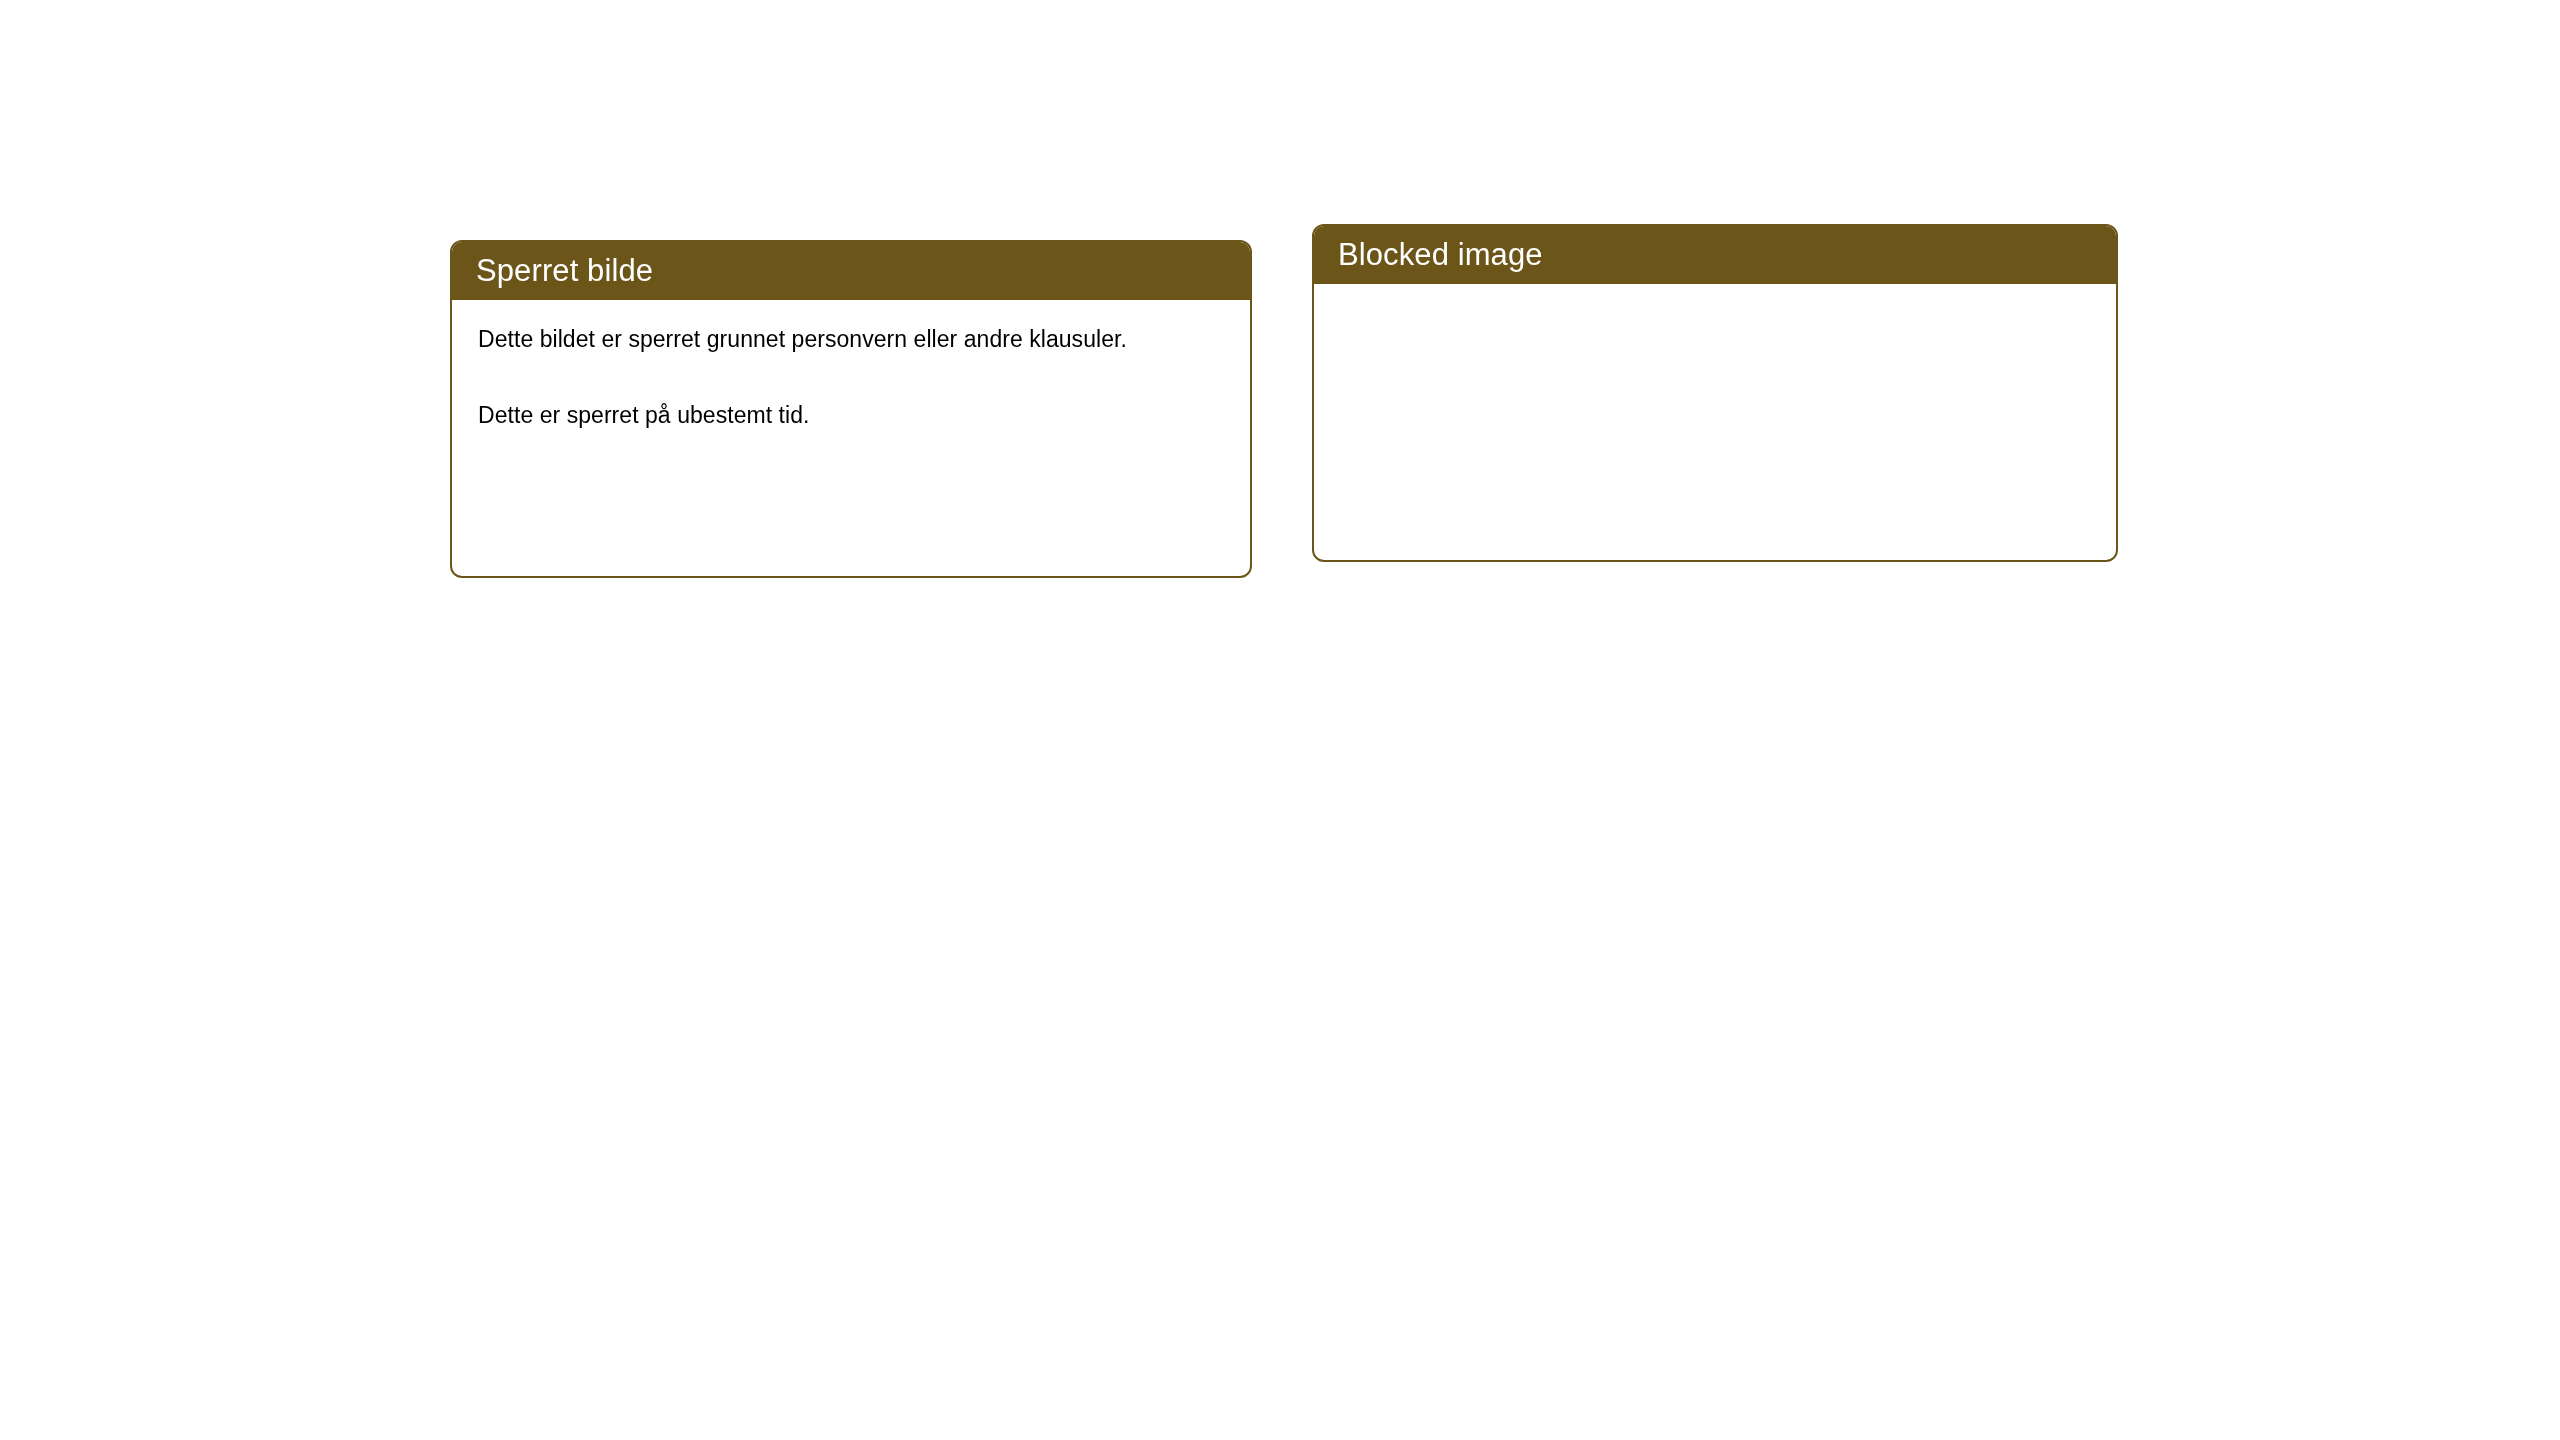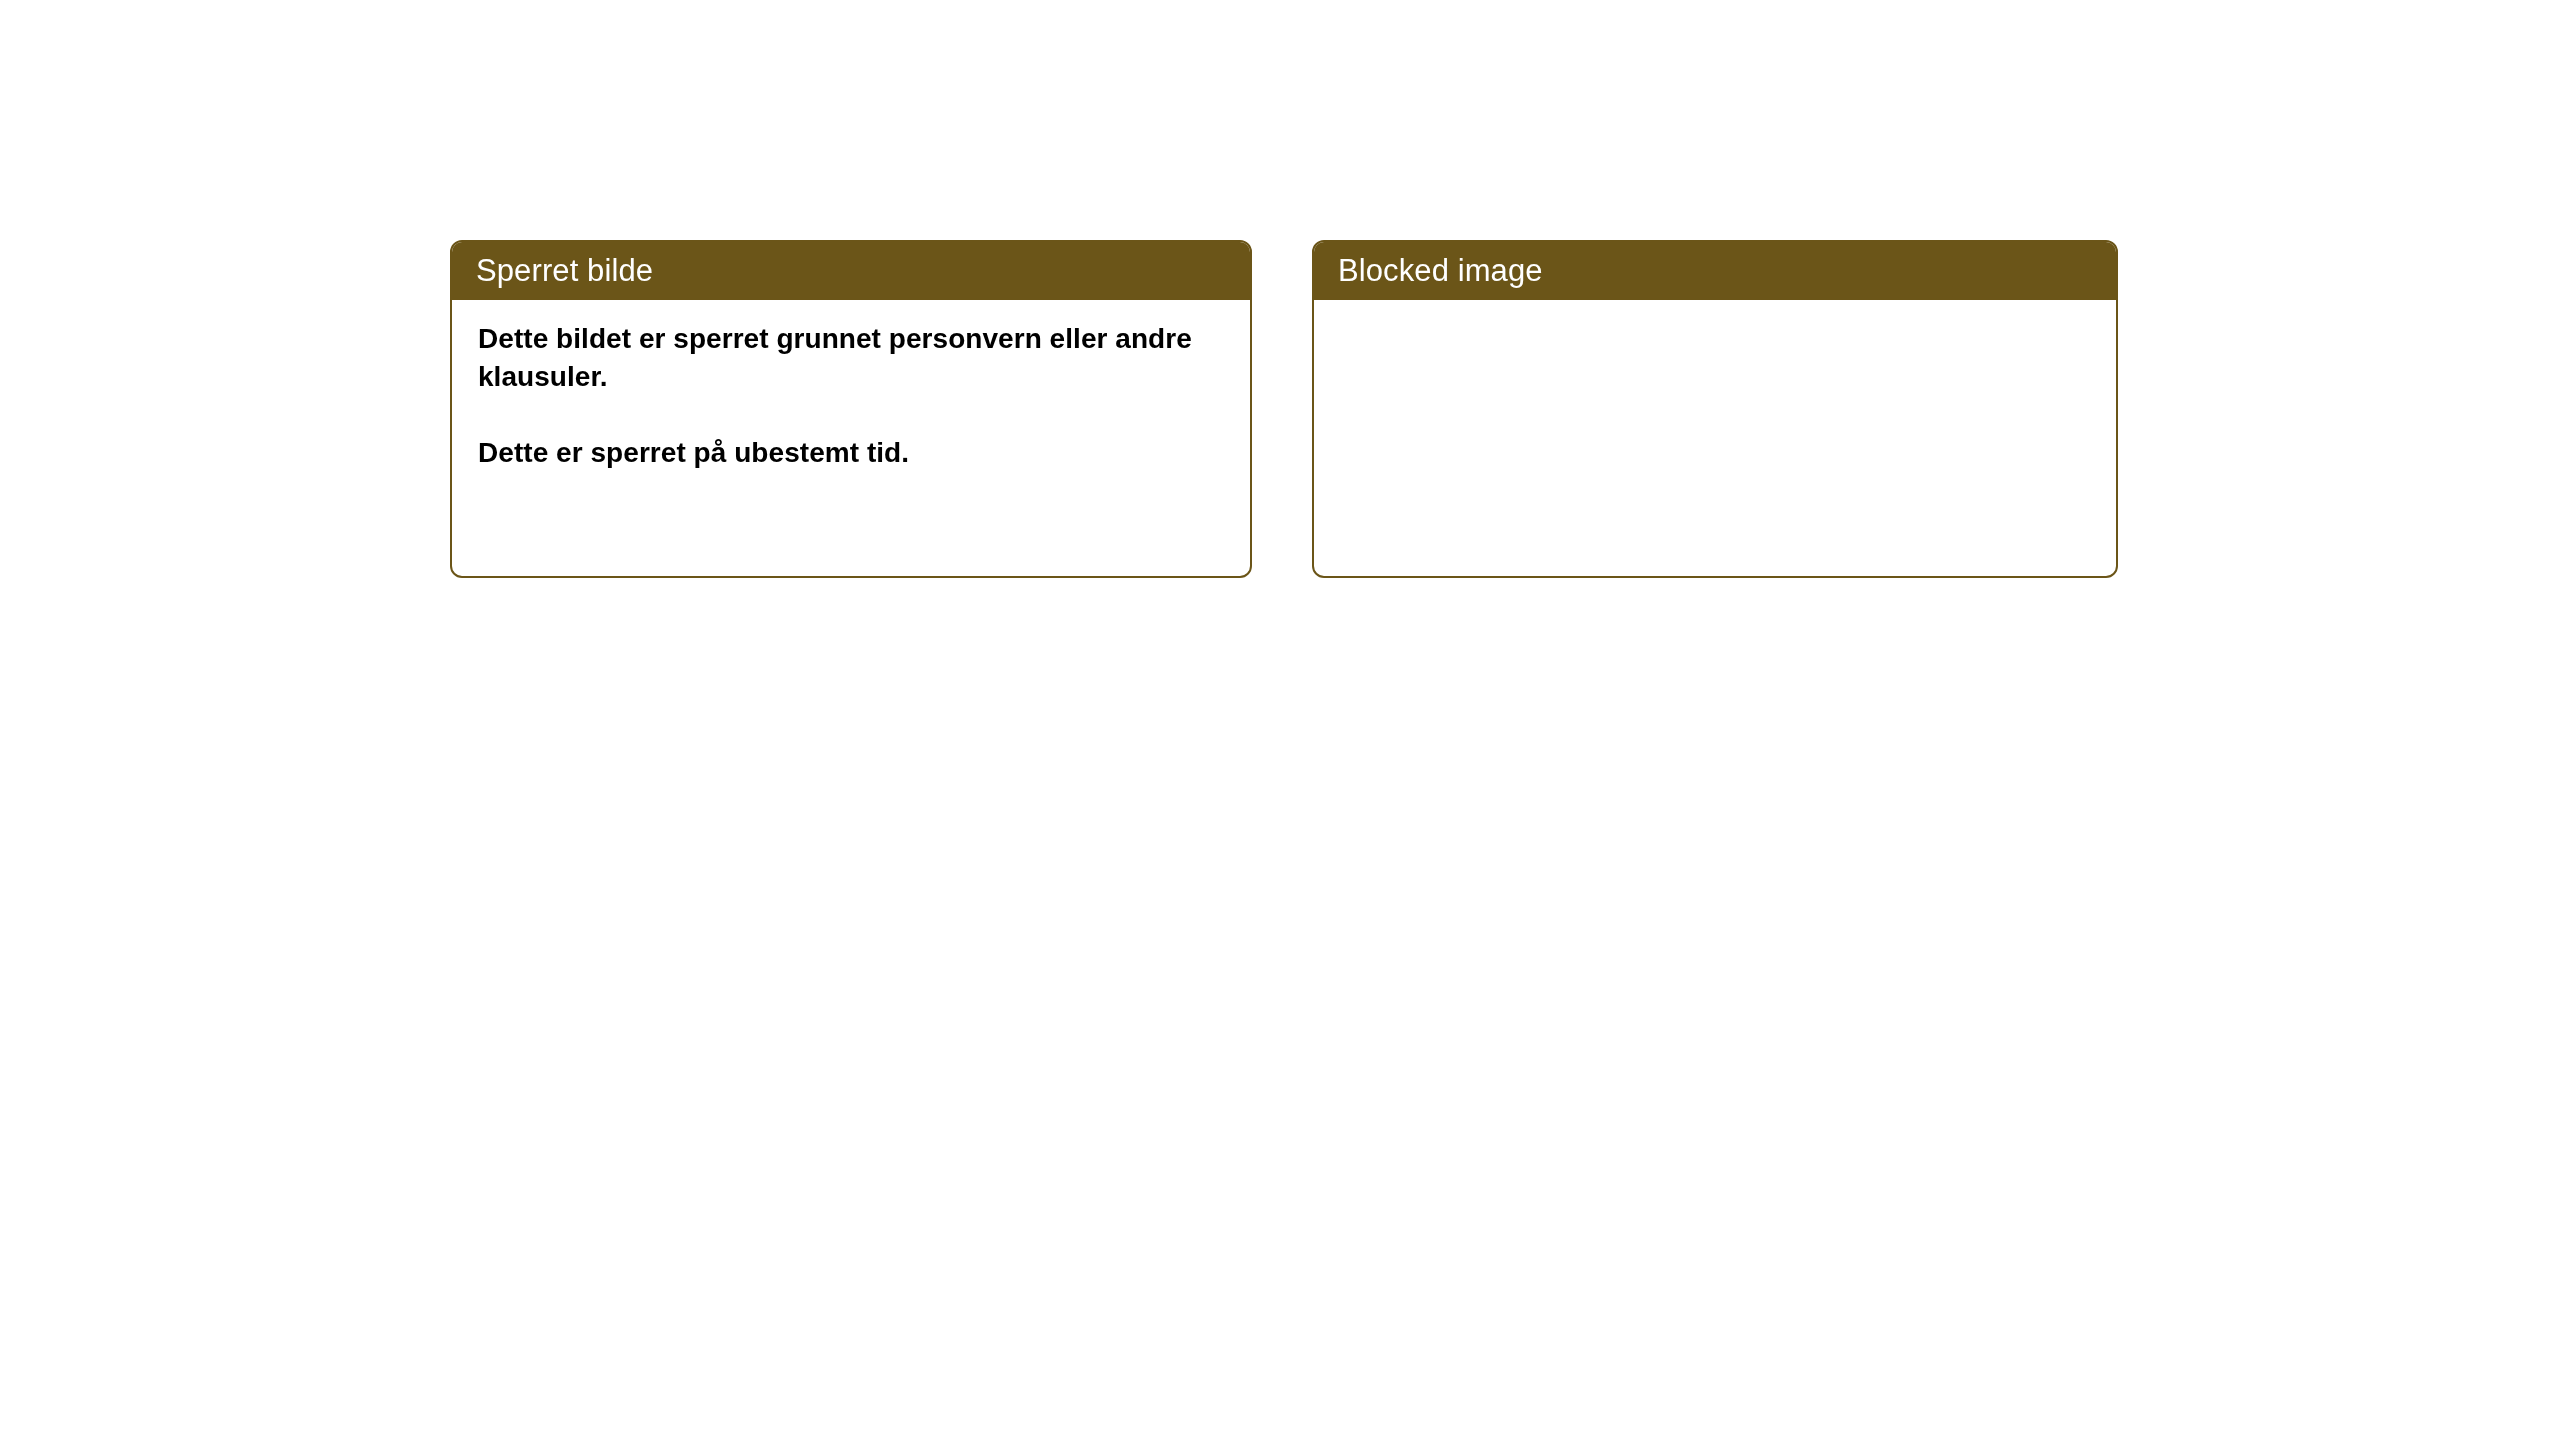--- a/index.html
+++ b/index.html
@@ -29,21 +29,21 @@
   .card {
     position: absolute;
     box-sizing: border-box;
     background: #ffffff;
     border: 2px solid #6b5518;
     border-radius: 12px;
     overflow: hidden;
   }
 
   #card-blocked-no  { left: 450px;  top: 240px; width: 802px; height: 338px; }
-  #card-blocked-en  { left: 1312px; top: 240px; width: 806px; height: 338px; }
+  #card-blocked-en  { left: 1312px; top: 224px; width: 806px; height: 338px; }
 
   
   .card-header {
     box-sizing: border-box;
     height: 60px;
     background: #6b5518;
     display: flex;
     align-items: center;
     padding: 0 0 0 26px;
     margin: -2px -2px 0 -2px;
@@ -63,22 +63,22 @@
   
   .card-body {
     box-sizing: border-box;
     padding: 20px 26px 0 26px;
     background: #ffffff;
   }
 
   .card-body p {
     margin: 0;
     color: #000000;
-    font-size: 28px;
-    font-weight: 700;
+    font-size: 23px;
+    font-weight: 400;
     line-height: 38px;
     letter-spacing: 0.05px;
   }
 
   .card-body p.spaced {
     margin-top: 38px;
   }
 </style>
 </head>
 <body>

